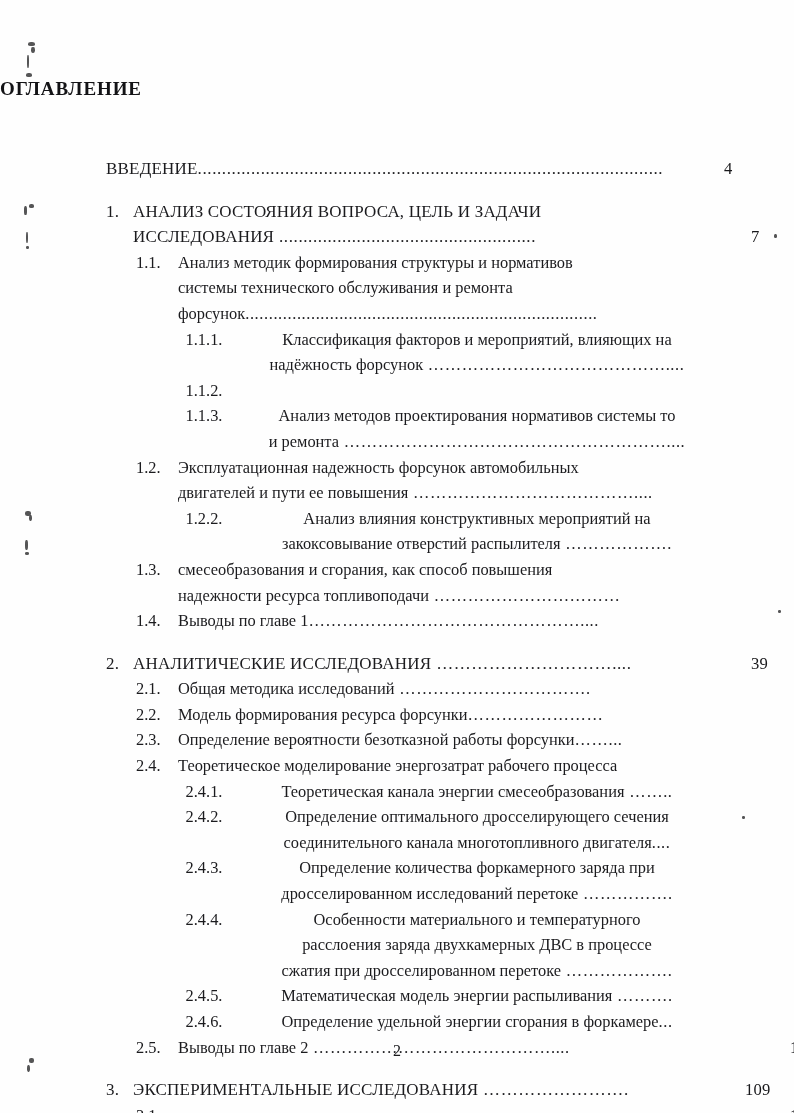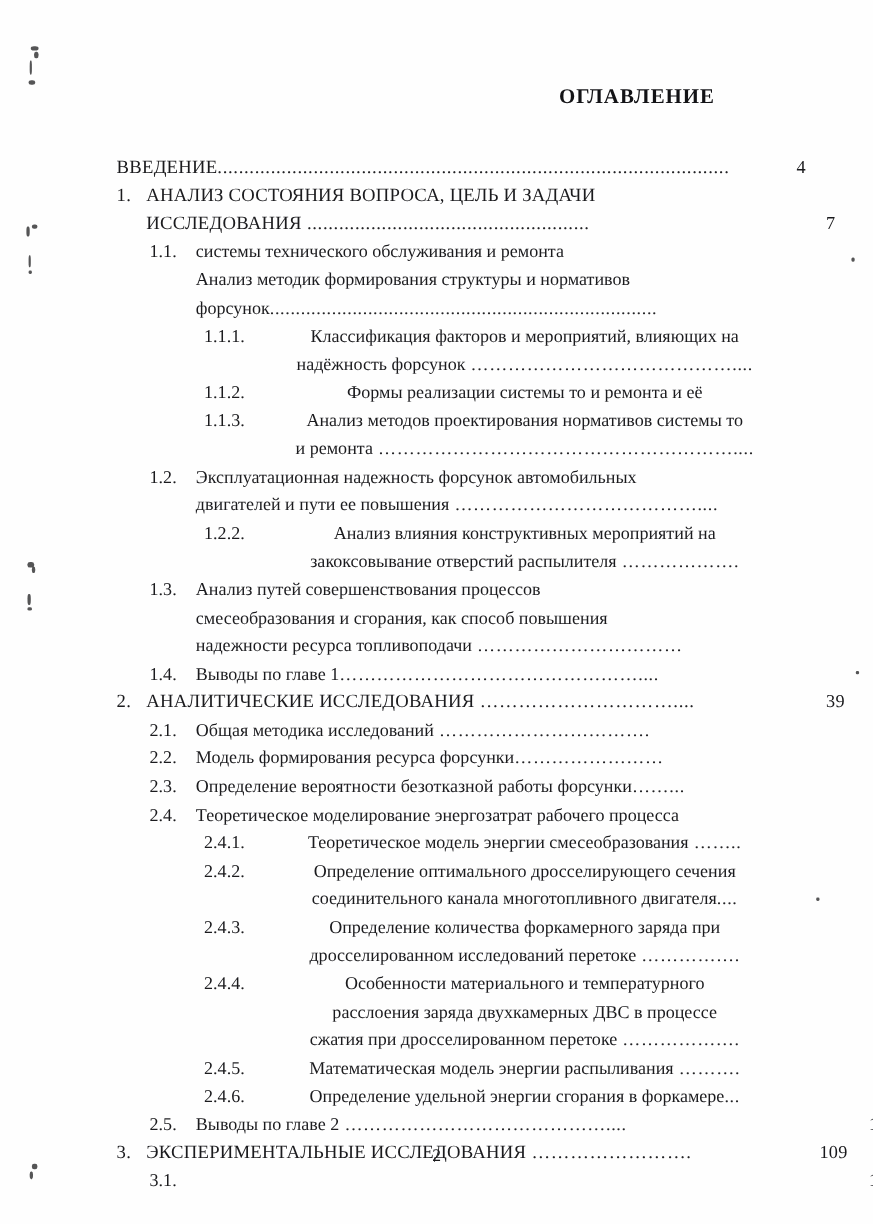--- a/index.html
+++ b/index.html
@@ -25,21 +25,21 @@
     border-radius: 40%;
     opacity: .80;
   }
 
   
   .toc-title {
     position: absolute;
     top: 78px;
     left: 0;
     width: 650px;
-    text-align: right;
+    text-align: left;
     font-size: 19px;
     font-weight: bold;
     letter-spacing: .9px;
     color: #131316;
   }
 
   
   .toc {
     position: absolute;
     top: 139px;
@@ -53,21 +53,21 @@
     font-size: 16.4px;
     line-height: 25.6px;
     color: #1b1b1e;
   }
   .entry.lvl1 { padding-left: 0px; }
   .entry.lvl2 { padding-left: 30px; justify-content: center; }
   .entry.lvl3 { padding-left: 72px; text-align: center; }
 
   .entry.caps .body { text-transform: none; }
   .entry.caps .body,
-  .entry.caps .num { font-size: 17px; letter-spacing: .2px; }
+  .entry.caps .num { font-size: 17px; letter-spacing: .2px; margin-top: 17px; }
 
   .num {
     flex: 0 0 auto;
     white-space: nowrap;
     color: #1b1b1e;
   }
   .entry.lvl1 .num { width: 27px; }
   .entry.lvl2 .num { width: 42px; }
   .entry.lvl3 .num { width: 52px; }
   .entry.nonum .num { width: 0; }
@@ -125,36 +125,35 @@
       <div class="entry lvl1 caps">
         <span class="num">1.</span>
         <span class="body">
           <span class="wrapline"><span class="txt">АНАЛИЗ СОСТОЯНИЯ ВОПРОСА, ЦЕЛЬ И ЗАДАЧИ</span></span>
           <span class="wrapline"><span class="txt">ИССЛЕДОВАНИЯ</span><span class="leader"> .....................................................</span><span class="pg">7</span></span>
         </span>
       </div>
       <div class="entry lvl2">
         <span class="num">1.1.</span>
         <span class="body">
+          <span class="wrapline"><span class="txt">Анализ методик формирования структуры и нормативов</span></span>
           <span class="wrapline"><span class="txt">системы технического обслуживания и ремонта</span></span>
-          <span class="wrapline"><span class="txt">Анализ методик формирования структуры и нормативов</span></span>
           <span class="wrapline"><span class="txt">форсунок</span><span class="leader">...........................................................................</span></span>
         </span>
       </div>
       <div class="entry lvl3">
         <span class="num">1.1.1.</span>
         <span class="body">
           <span class="wrapline"><span class="txt">Классификация факторов и мероприятий, влияющих на</span></span>
           <span class="wrapline"><span class="txt">надёжность форсунок</span><span class="leader"> ……………………………………....</span></span>
         </span>
       </div>
       <div class="entry lvl3">
         <span class="num">1.1.2.</span>
         <span class="body">
-          <span class="wrapline"><span class="txt">Формы реализации системы то и ремонта и её</span></span>
         </span>
       </div>
       <div class="entry lvl3">
         <span class="num">1.1.3.</span>
         <span class="body">
           <span class="wrapline"><span class="txt">Анализ методов проектирования нормативов системы то</span></span>
           <span class="wrapline"><span class="txt">и ремонта</span><span class="leader"> …………………………………………………....</span></span>
         </span>
       </div>
       <div class="entry lvl2">
@@ -167,21 +166,20 @@
       <div class="entry lvl3">
         <span class="num">1.2.2.</span>
         <span class="body">
           <span class="wrapline"><span class="txt">Анализ влияния конструктивных мероприятий на</span></span>
           <span class="wrapline"><span class="txt">закоксовывание отверстий распылителя</span><span class="leader"> ……………….</span></span>
         </span>
       </div>
       <div class="entry lvl2">
         <span class="num">1.3.</span>
         <span class="body">
-          <span class="wrapline"><span class="txt">Анализ путей совершенствования процессов</span></span>
           <span class="wrapline"><span class="txt">смесеобразования и сгорания, как способ повышения</span></span>
           <span class="wrapline"><span class="txt">надежности ресурса топливоподачи</span><span class="leader"> ……………………………</span></span>
         </span>
       </div>
       <div class="entry lvl2">
         <span class="num">1.4.</span>
         <span class="body">
           <span class="wrapline"><span class="txt">Выводы по главе 1</span><span class="leader">…………………………………………....</span></span>
         </span>
       </div>
@@ -211,21 +209,21 @@
       </div>
       <div class="entry lvl2">
         <span class="num">2.4.</span>
         <span class="body">
           <span class="wrapline"><span class="txt">Теоретическое моделирование энергозатрат рабочего процесса</span><span class="leader"></span></span>
         </span>
       </div>
       <div class="entry lvl3">
         <span class="num">2.4.1.</span>
         <span class="body">
-          <span class="wrapline"><span class="txt">Теоретическое модель энергии смесеобразования</span><span class="leader"> ……..</span></span>
+          <span class="wrapline"><span class="txt">Теоретическая канала энергии смесеобразования</span><span class="leader"> ……..</span></span>
         </span>
       </div>
       <div class="entry lvl3">
         <span class="num">2.4.2.</span>
         <span class="body">
           <span class="wrapline"><span class="txt">Определение оптимального дросселирующего сечения</span></span>
           <span class="wrapline"><span class="txt">соединительного канала многотопливного двигателя</span><span class="leader">....</span></span>
         </span>
       </div>
       <div class="entry lvl3">

